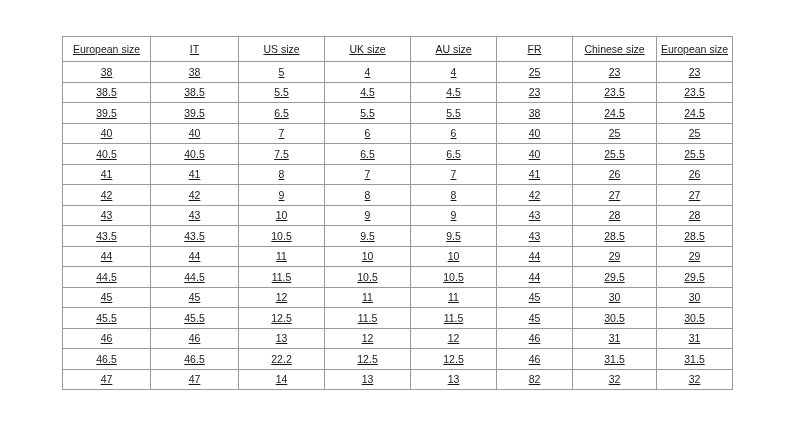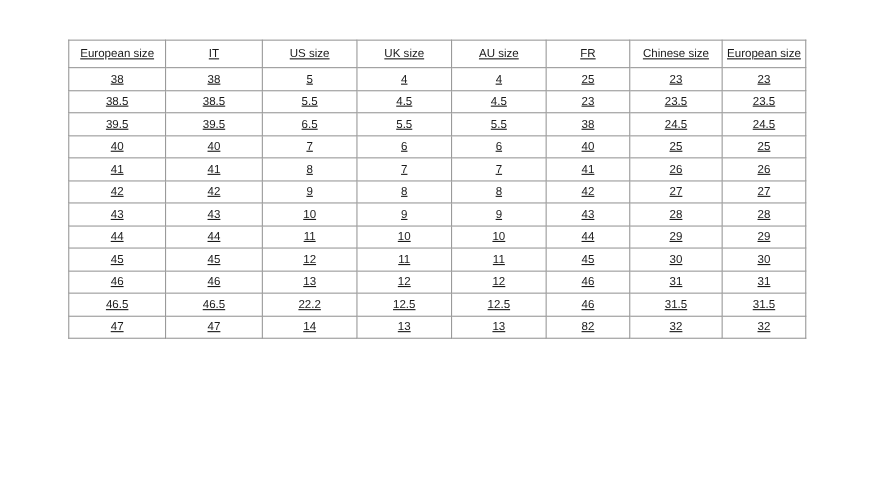--- a/index.html
+++ b/index.html
@@ -117,20 +117,30 @@
           <td>40</td>
           <td>40</td>
           <td>7</td>
           <td>6</td>
           <td>6</td>
           <td>40</td>
           <td>25</td>
           <td>25</td>
         </tr>
         <tr>
+          <td>40.5</td>
+          <td>40.5</td>
+          <td>7.5</td>
+          <td>6.5</td>
+          <td>6.5</td>
+          <td>40</td>
+          <td>25.5</td>
+          <td>25.5</td>
+        </tr>
+        <tr>
           <td>41</td>
           <td>41</td>
           <td>8</td>
           <td>7</td>
           <td>7</td>
           <td>41</td>
           <td>26</td>
           <td>26</td>
         </tr>
         <tr>
@@ -147,38 +157,68 @@
           <td>43</td>
           <td>43</td>
           <td>10</td>
           <td>9</td>
           <td>9</td>
           <td>43</td>
           <td>28</td>
           <td>28</td>
         </tr>
         <tr>
+          <td>43.5</td>
+          <td>43.5</td>
+          <td>10.5</td>
+          <td>9.5</td>
+          <td>9.5</td>
+          <td>43</td>
+          <td>28.5</td>
+          <td>28.5</td>
+        </tr>
+        <tr>
           <td>44</td>
           <td>44</td>
           <td>11</td>
           <td>10</td>
           <td>10</td>
           <td>44</td>
           <td>29</td>
           <td>29</td>
         </tr>
         <tr>
+          <td>44.5</td>
+          <td>44.5</td>
+          <td>11.5</td>
+          <td>10.5</td>
+          <td>10.5</td>
+          <td>44</td>
+          <td>29.5</td>
+          <td>29.5</td>
+        </tr>
+        <tr>
           <td>45</td>
           <td>45</td>
           <td>12</td>
           <td>11</td>
           <td>11</td>
           <td>45</td>
           <td>30</td>
           <td>30</td>
+        </tr>
+        <tr>
+          <td>45.5</td>
+          <td>45.5</td>
+          <td>12.5</td>
+          <td>11.5</td>
+          <td>11.5</td>
+          <td>45</td>
+          <td>30.5</td>
+          <td>30.5</td>
         </tr>
         <tr>
           <td>46</td>
           <td>46</td>
           <td>13</td>
           <td>12</td>
           <td>12</td>
           <td>46</td>
           <td>31</td>
           <td>31</td>

